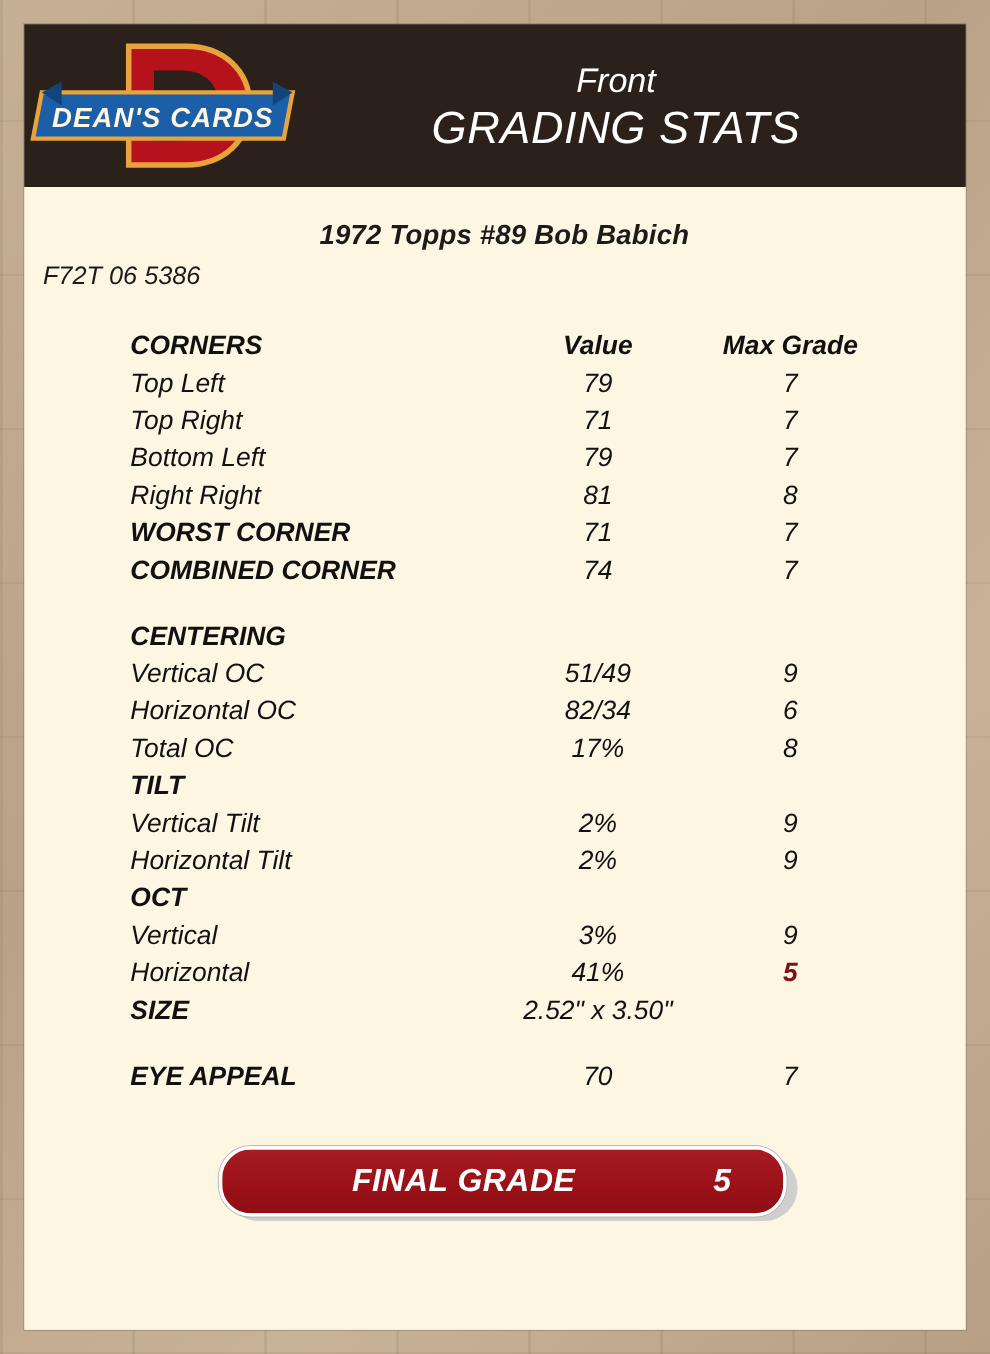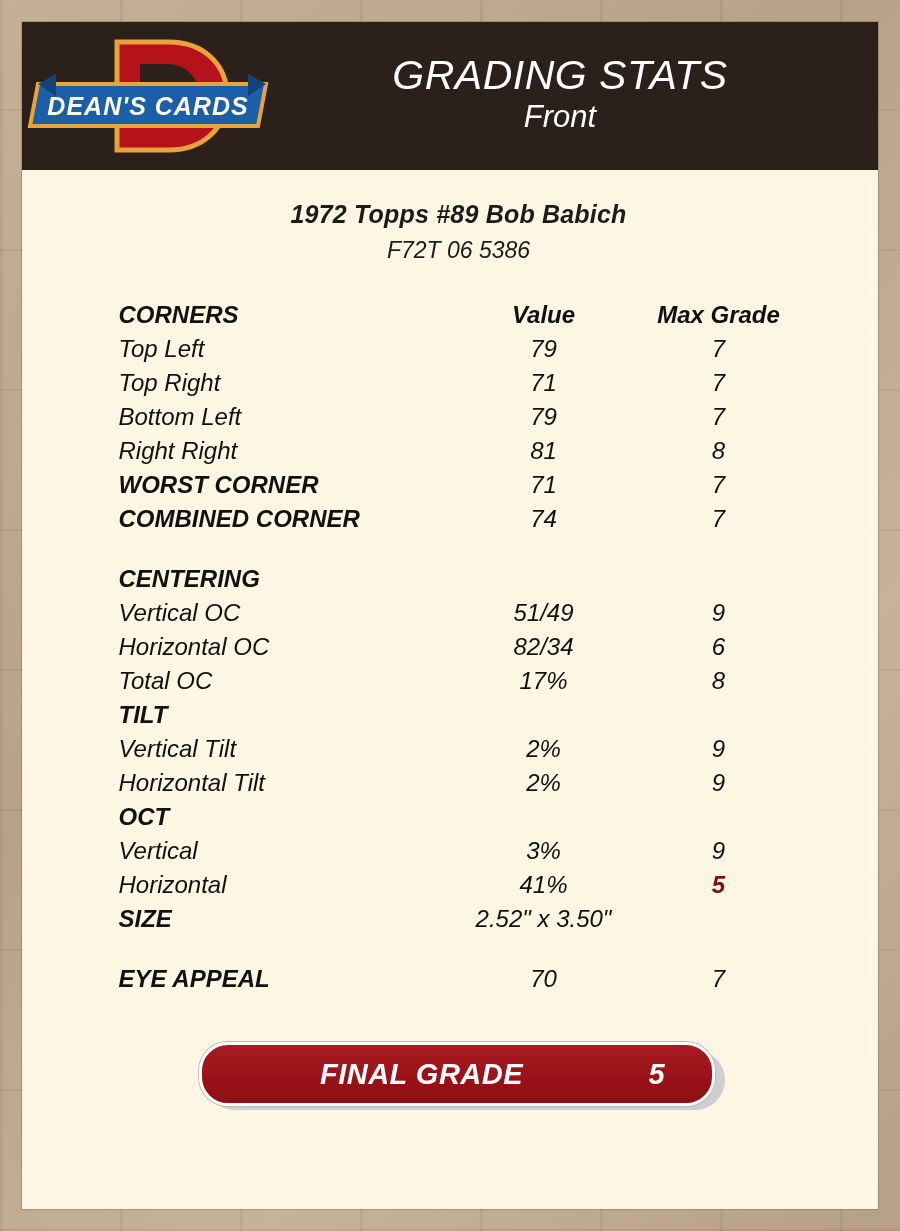--- a/index.html
+++ b/index.html
@@ -70,21 +70,20 @@
     padding: 30px 0 0 17px;
   }
   #card-name {
     text-align: center;
     font-size: 25px;
     font-weight: bold;
     color: #1b1b1b;
     letter-spacing: 0.2px;
   }
   #card-serial {
-    text-align: center;
     font-size: 23px;
     color: #1b1b1b;
     margin-top: 8px;
   }
   table#stats {
     margin: 34px auto 0 auto;
     width: 680px;
     border-collapse: collapse;
     color: #111111;
   }
@@ -162,22 +161,22 @@
           <g>
             <path d="M16 62 L244 62 L236 104 L8 104 Z" fill="#1b5fa8" stroke="#e8a33d" stroke-width="4"></path>
             <path d="M16 62 L34 52 L34 74 Z" fill="#12447a"></path>
             <path d="M244 62 L226 52 L226 74 Z" fill="#12447a"></path>
           </g>
           <text x="126" y="93" font-family="Liberation Sans, sans-serif" font-size="25" font-weight="bold" fill="#fdf6e3" text-anchor="middle" letter-spacing="1">DEAN'S CARDS</text>
         </svg>
       </div>
 
       <div id="title-block">
+        <div id="title-sub">Front</div>
         <div id="title-main">GRADING STATS</div>
-        <div id="title-sub">Front</div>
       </div>
     </div>
 
     <div id="body">
       <div id="card-name">1972 Topps #89 Bob Babich</div>
       <div id="card-serial">F72T 06 5386</div>
 
       <table id="stats">
         <tbody id="stats-body">
           <tr class="head">

